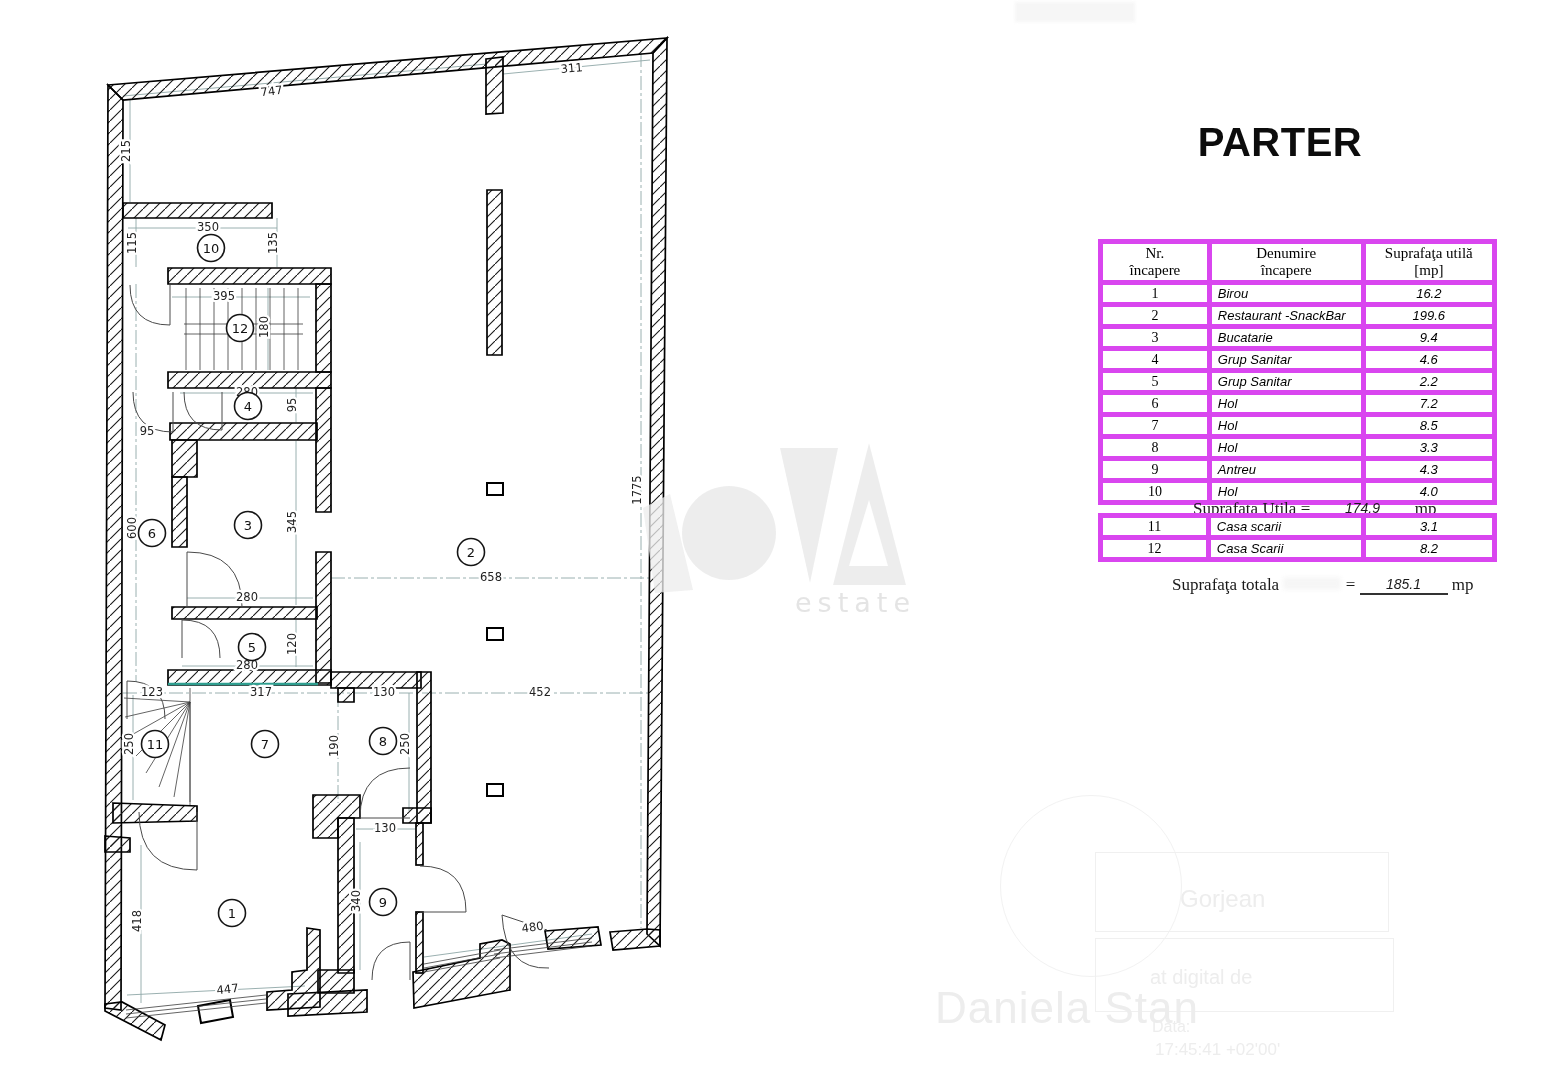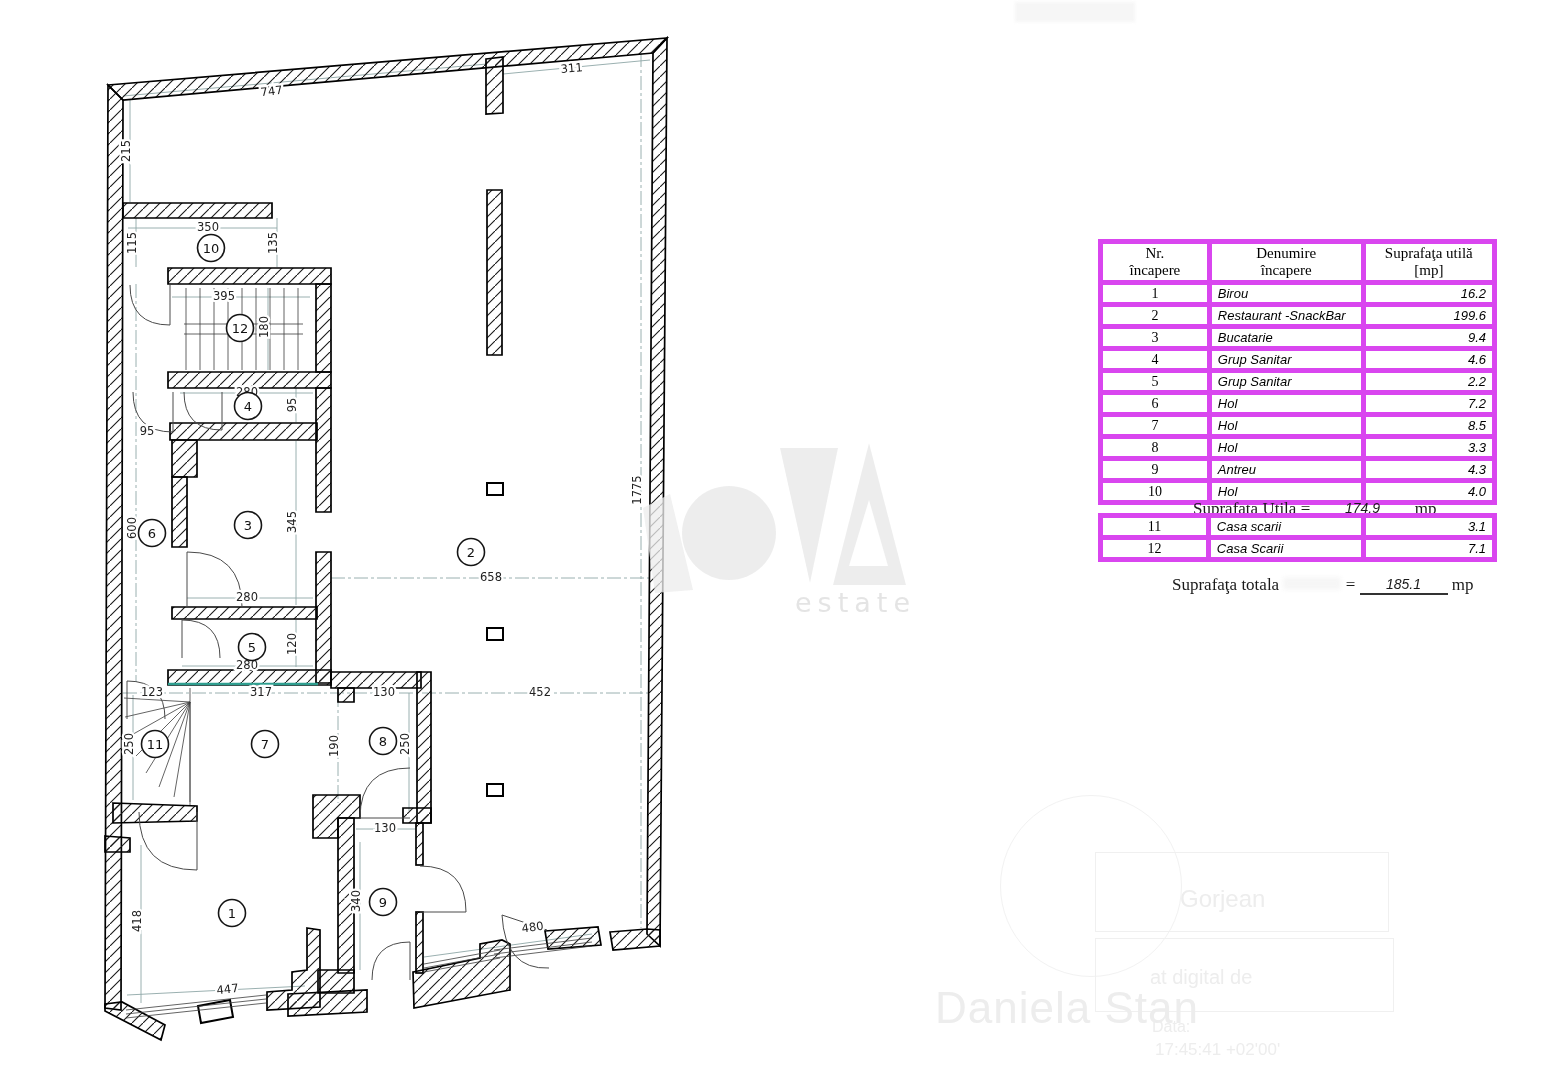--- a/index.html
+++ b/index.html
@@ -29,21 +29,21 @@
   .areas-table{position:absolute;left:1098px;border-collapse:collapse;width:399px;
          border:2px solid #1c1c1c;background:#fff;}
   #table1{top:239px;}
   #table2{top:513px;}
   .areas-table th,.areas-table td{border:5px solid #d946ef;padding:0 6px;}
   .areas-table th{height:36px;font-family:"Liberation Serif",serif;font-weight:400;
          font-size:15px;line-height:17px;text-align:center;}
   .areas-table td{height:17px;font-size:13px;}
   .areas-table td.nr{font-family:"Liberation Serif",serif;font-size:14px;text-align:center;width:98px;}
   .areas-table td.name{font-style:italic;width:148px;margin-left:19px;}
-  .areas-table td.area{font-style:italic;text-align:right;}
+  .areas-table td.area{font-style:italic;text-align:center;}
   .total-line{position:absolute;font-family:"Liberation Serif",serif;font-size:17px;color:#1a1a1a;
          white-space:nowrap;}
   #total-utila{left:1193px;top:464px;}
   #total-totala{left:1172px;top:575px;}
   .tot-val{display:inline-block;border-bottom:2px solid #333;text-align:center;
          font-family:"Liberation Sans",sans-serif;font-style:italic;font-size:14px;
          vertical-align:bottom;padding-bottom:1px;}
   #utila-val{width:96px;margin-top:36px;}
   #totala-val{width:88px;}
   .tot-smudge{display:inline-block;width:58px;height:13px;background:#ececec;opacity:.45;
@@ -265,20 +265,21 @@
           <circle cx="155" cy="744" r="13.5" class="room-circle"></circle>
           <text x="155" y="748.5" class="room-num">11</text>
         </g>
         <g>
           <circle cx="240" cy="328" r="13.5" class="room-circle"></circle>
           <text x="240" y="332.5" class="room-num">12</text>
         </g>
       </g>
   </svg>
 
+  <div id="title">PARTER</div>
 
   <table id="table1" class="areas-table">
     <colgroup>
         <col style="width:105px">
         <col style="width:154px">
         <col style="width:140px">
       </colgroup>
     <thead>
       <tr>
         <th>
@@ -363,21 +364,21 @@
       </colgroup>
     <tbody id="t2-body">
         <tr>
           <td class="nr">11</td>
           <td class="name">Casa scarii</td>
           <td class="area">3.1</td>
         </tr>
         <tr>
           <td class="nr">12</td>
           <td class="name">Casa Scarii</td>
-          <td class="area">7.1</td>
+          <td class="area">8.2</td>
         </tr>
       </tbody>
   </table>
 
   <div id="total-totala" class="total-line">
     <span>Suprafaţa totala</span>
     <span class="tot-smudge"></span>
     <span>=</span>
     <span id="totala-val" class="tot-val">185.1</span>
     <span>mp</span>

